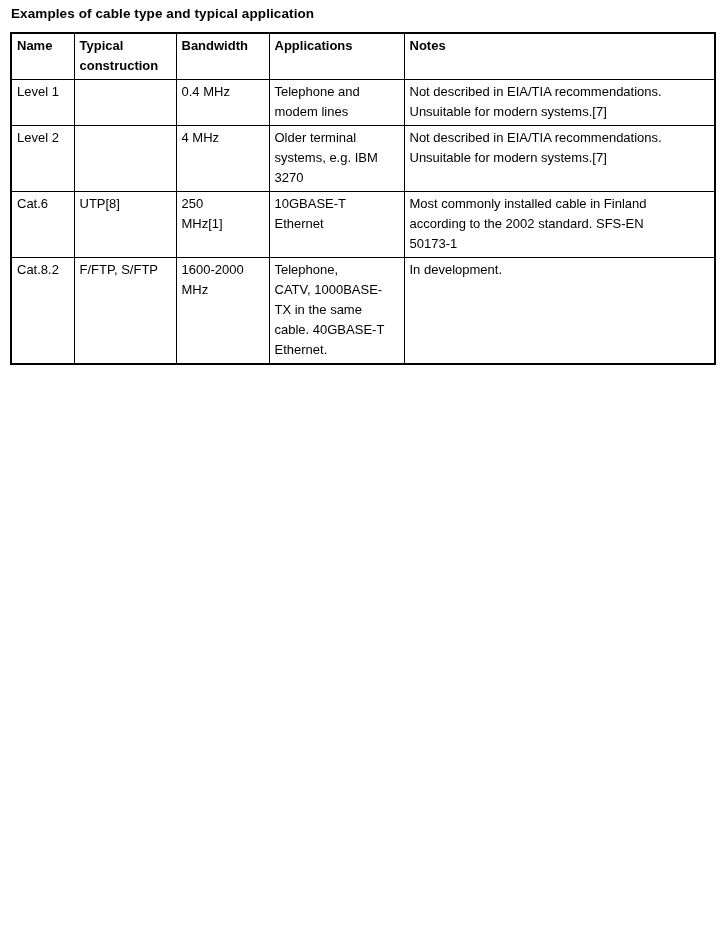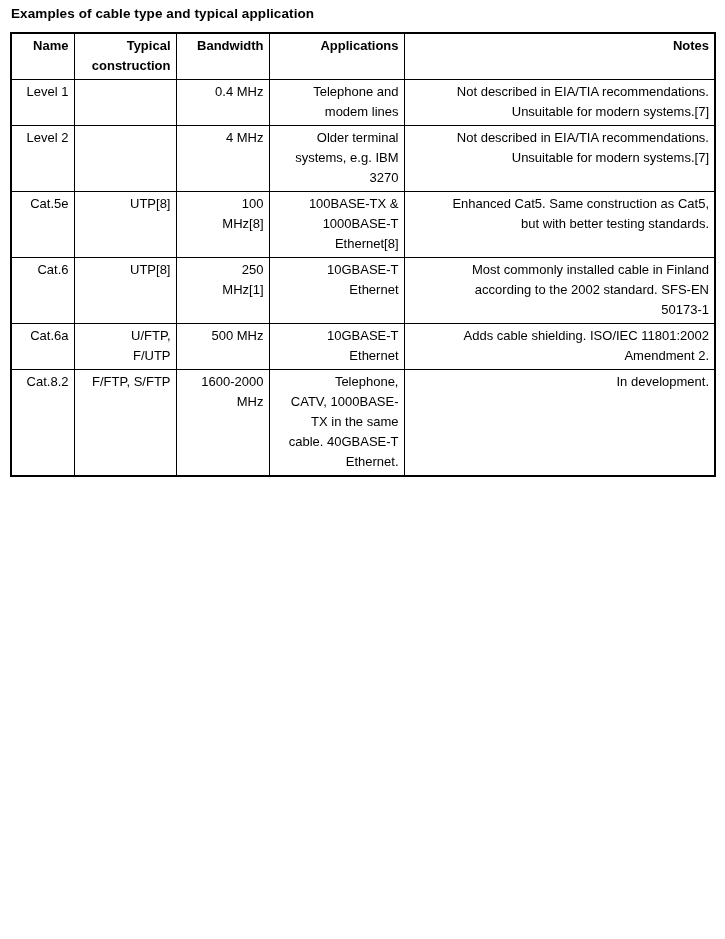--- a/index.html
+++ b/index.html
@@ -32,25 +32,25 @@
     vertical-align: top;
     padding: 2px 5px 3px 5px;
     font-size: 13px;
     line-height: 20px;
     white-space: pre-line;
     overflow: hidden;
     word-wrap: break-word;
   }
   .cable-table th {
     font-weight: bold;
-    text-align: right;
+    text-align: left;
     height: 40px;
   }
   .cable-table td {
-    text-align: right;
+    text-align: left;
   }
   col.c-name { width: 63px; }
   col.c-construction { width: 102px; }
   col.c-bandwidth { width: 93px; }
   col.c-applications { width: 135px; }
   col.c-notes { width: 311px; }
 </style>
 </head>
 <body>
 
@@ -89,50 +89,29 @@
         <td>Level 2</td>
         <td></td>
         <td>4 MHz</td>
         <td>Older terminal
 systems, e.g. IBM
 3270</td>
         <td>Not described in EIA/TIA recommendations.
 Unsuitable for modern systems.[7]</td>
       </tr>
       <tr>
-        <td>Cat.5e</td>
-        <td>UTP[8]</td>
-        <td>100
-MHz[8]</td>
-        <td>100BASE-TX &amp;
-1000BASE-T
-Ethernet[8]</td>
-        <td>Enhanced Cat5. Same construction as Cat5,
-but with better testing standards.</td>
-      </tr>
-      <tr>
         <td>Cat.6</td>
         <td>UTP[8]</td>
         <td>250
 MHz[1]</td>
         <td>10GBASE-T
 Ethernet</td>
         <td>Most commonly installed cable in Finland
 according to the 2002 standard. SFS-EN
 50173-1</td>
-      </tr>
-      <tr>
-        <td>Cat.6a</td>
-        <td>U/FTP,
-F/UTP</td>
-        <td>500 MHz</td>
-        <td>10GBASE-T
-Ethernet</td>
-        <td>Adds cable shielding. ISO/IEC 11801:2002
-Amendment 2.</td>
       </tr>
       <tr>
         <td>Cat.8.2</td>
         <td>F/FTP, S/FTP</td>
         <td>1600-2000
 MHz</td>
         <td>Telephone,
 CATV, 1000BASE-
 TX in the same
 cable. 40GBASE-T

